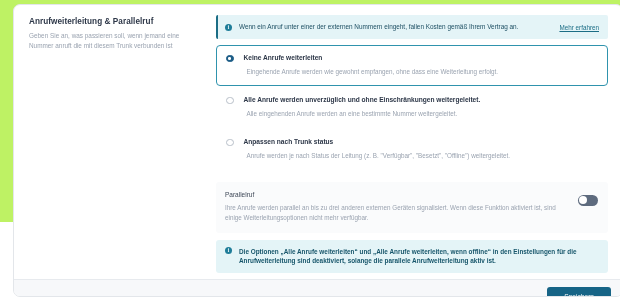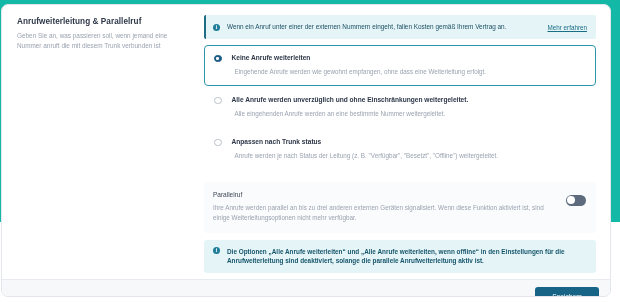--- a/index.html
+++ b/index.html
@@ -8,22 +8,22 @@
     width: 620px;
     height: 302px;
     background: #ffffff;
     font-family: "Liberation Sans", sans-serif;
     -webkit-font-smoothing: antialiased;
   }
 
   .page {
     width: 620px;
     height: 222px;
-    background: #14b8a6;
-    padding: 4px 5px 5px 1px;
+    background: #bef264;
+    padding: 4px 5px 5px 13px;
   }
 
   .card {
     width: 610px;
     height: 293px;
     background: #ffffff;
     border: 1px solid #e3e6ea;
     border-radius: 7px;
     overflow: hidden;
     display: flex;

